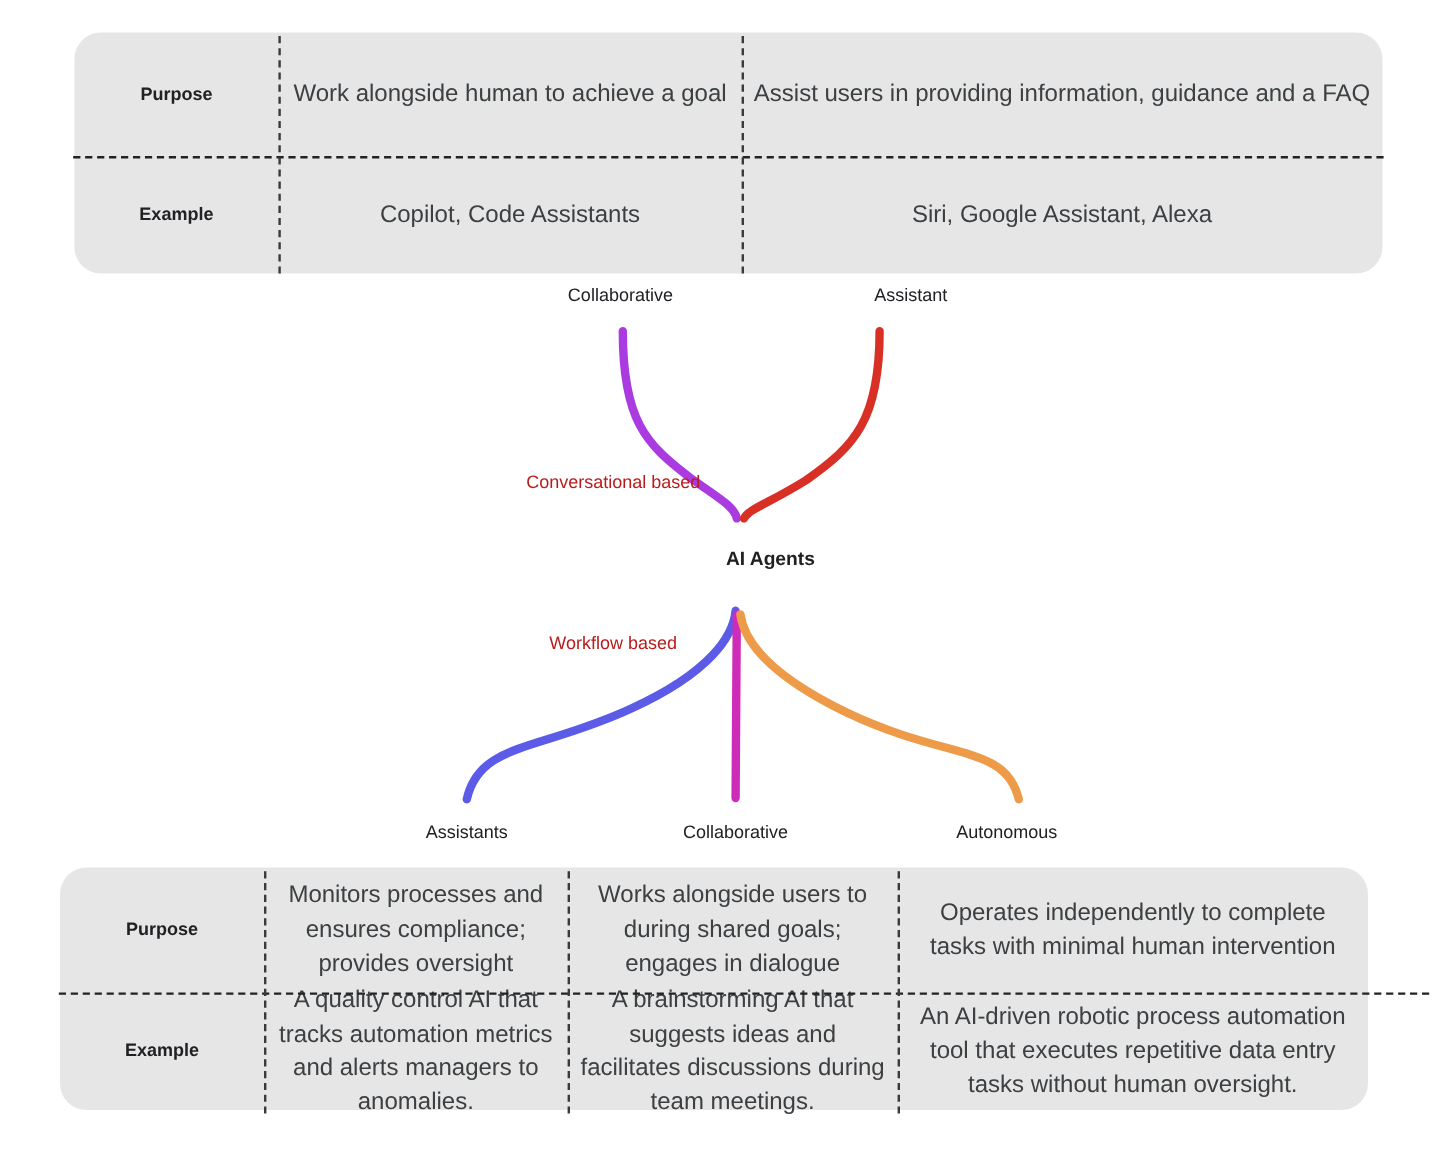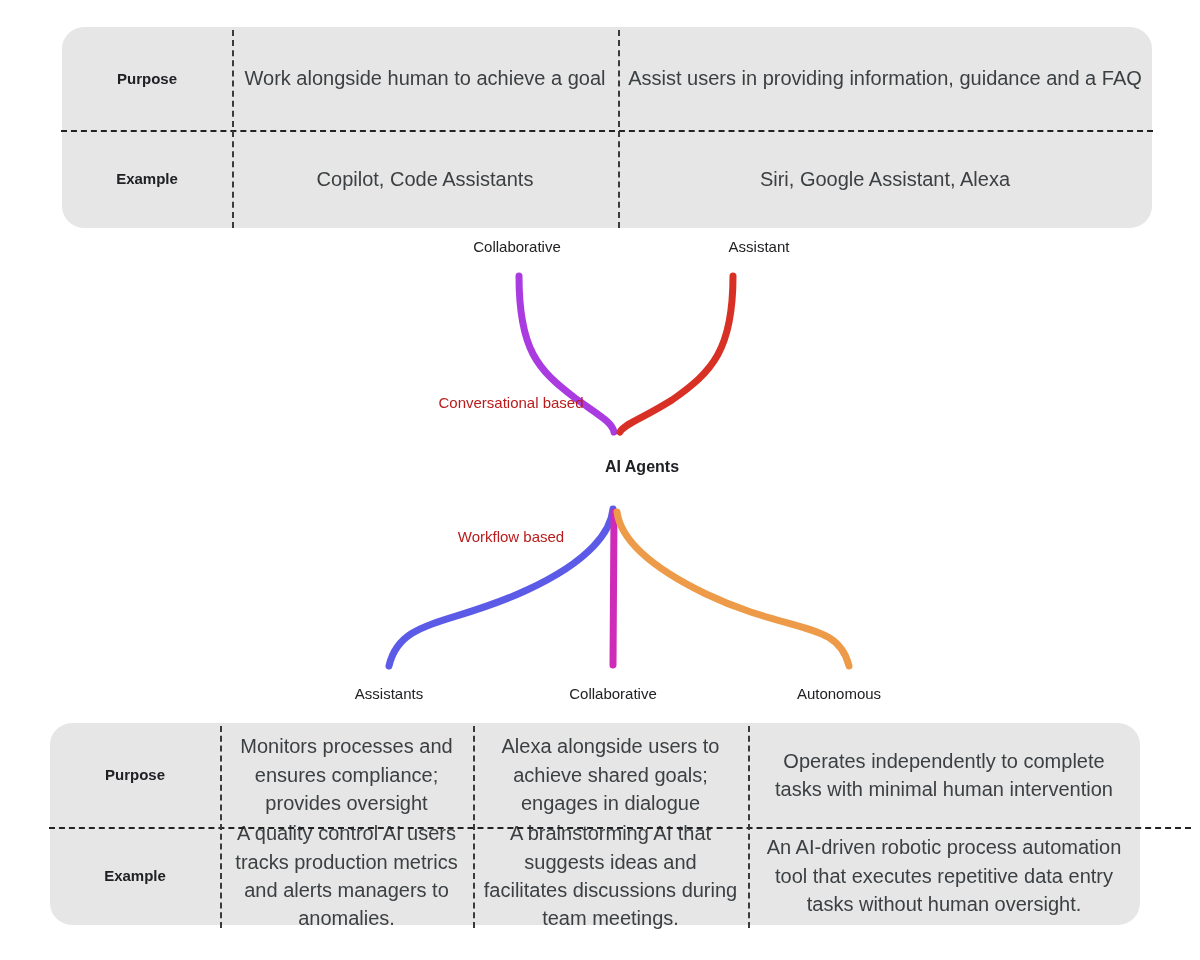--- a/index.html
+++ b/index.html
@@ -139,25 +139,25 @@
 
   <div class="edge-label" style="left:511px; top:528px;">Workflow based</div>
 
   <div class="node-label" style="left:389px; top:685px;">Assistants</div>
   <div class="node-label" style="left:613px; top:685px;">Collaborative</div>
   <div class="node-label" style="left:839px; top:685px;">Autonomous</div>
 
   <div id="bottom-table" class="table-panel">
     <div class="cell rowlabel" style="left:0px; top:0px; width:170px; height:104px;">Purpose</div>
     <div class="cell" style="left:170px; top:0px; width:253px; height:104px;">Monitors processes and ensures compliance; provides oversight</div>
-    <div class="cell" style="left:423px; top:0px; width:275px; height:104px;">Alexa alongside users to achieve shared goals; engages in dialogue</div>
+    <div class="cell" style="left:423px; top:0px; width:275px; height:104px;">Works alongside users to during shared goals; engages in dialogue</div>
     <div class="cell" style="left:698px; top:0px; width:392px; height:104px;">Operates independently to complete tasks with minimal human intervention</div>
 
     <div class="cell rowlabel" style="left:0px; top:104px; width:170px; height:98px;">Example</div>
-    <div class="cell" style="left:170px; top:104px; width:253px; height:98px;">A quality control AI users tracks production metrics and alerts managers to anomalies.</div>
+    <div class="cell" style="left:170px; top:104px; width:253px; height:98px;">A quality control AI that tracks automation metrics and alerts managers to anomalies.</div>
     <div class="cell" style="left:423px; top:104px; width:275px; height:98px;">A brainstorming AI that suggests ideas and facilitates discussions during team meetings.</div>
     <div class="cell" style="left:698px; top:104px; width:392px; height:98px;">An AI-driven robotic process automation tool that executes repetitive data entry tasks without human oversight.</div>
   </div>
 
   <div class="hsep" style="left:49px; top:827px; width:1142px;"></div>
   <div class="vsep" style="left:220px; top:726px; height:202px;"></div>
   <div class="vsep" style="left:473px; top:726px; height:202px;"></div>
   <div class="vsep" style="left:748px; top:726px; height:202px;"></div>
 
 </div>

